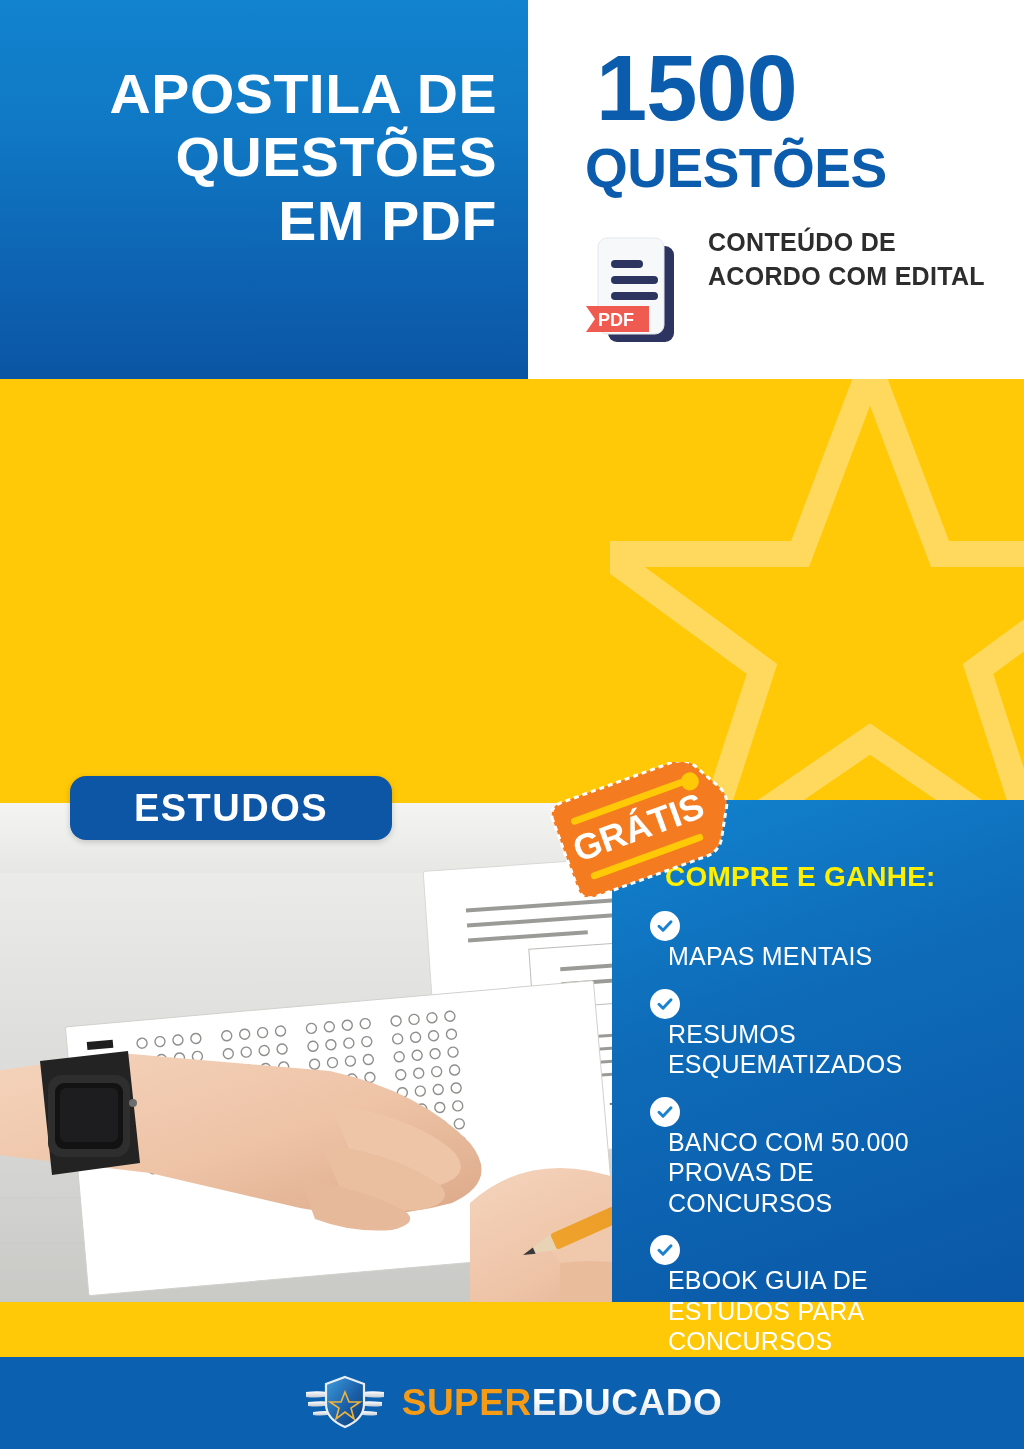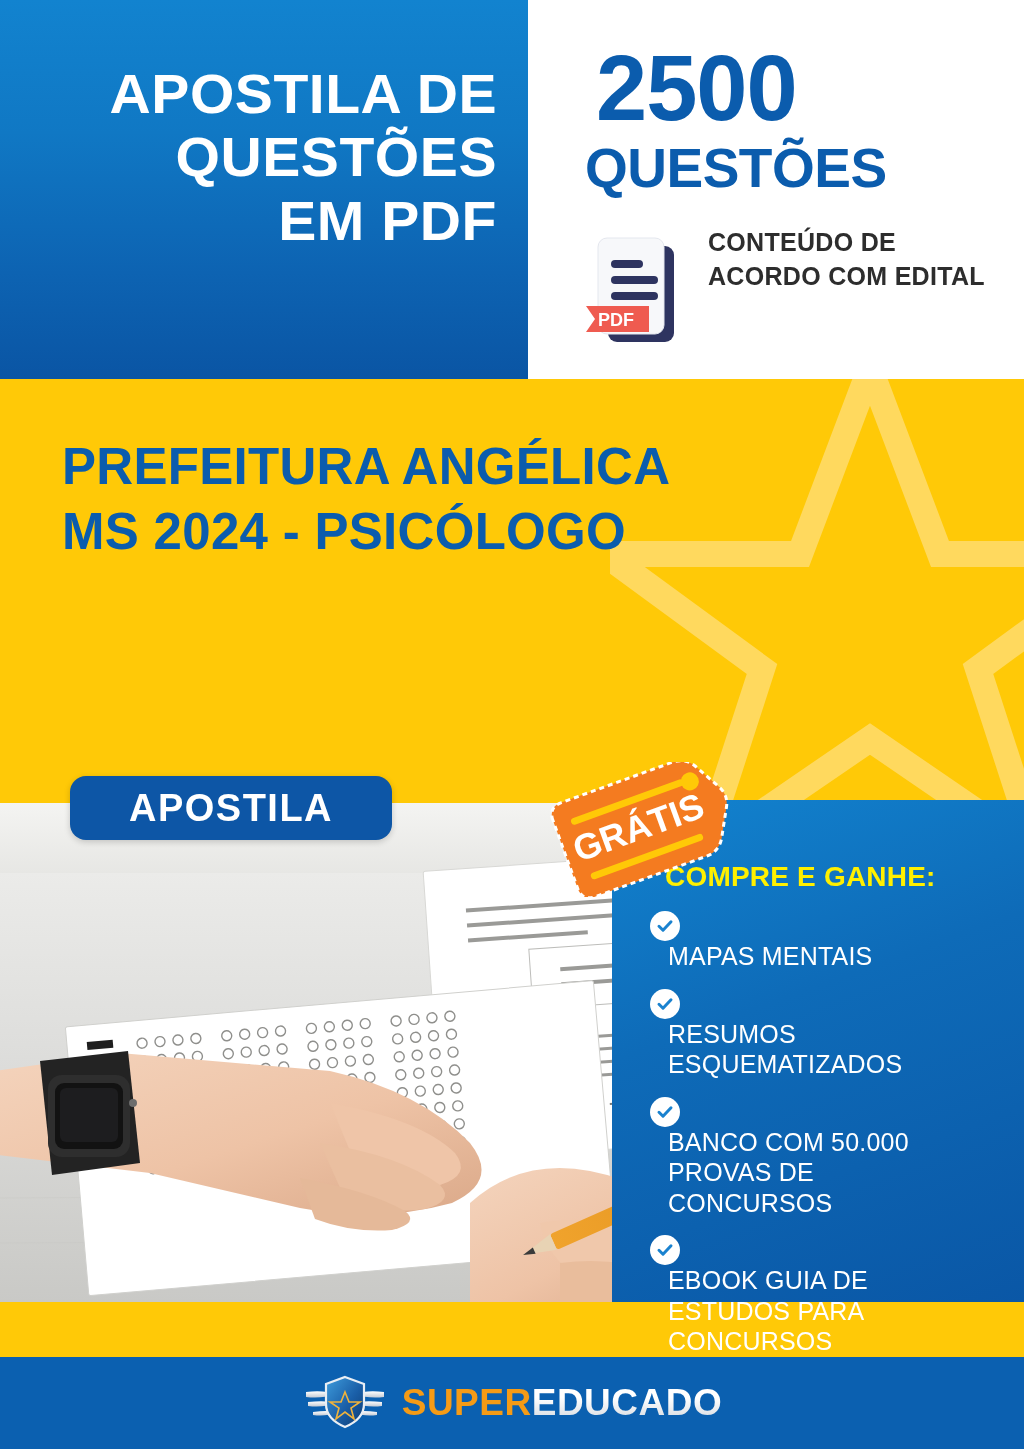--- a/index.html
+++ b/index.html
@@ -245,21 +245,21 @@
 
     <div class="top-blue">
       <div class="apostila-text">
         <span class="l1">APOSTILA DE</span>
         <span class="l2">QUESTÕES</span>
         <span class="l3">EM PDF</span>
       </div>
     </div>
 
     <div class="top-white">
-      <div class="count-number">2500</div>
+      <div class="count-number">1500</div>
       <div class="count-label">QUESTÕES</div>
 
       <div class="pdf-icon">
         <svg width="96" height="114" viewBox="0 0 96 114" xmlns="http://www.w3.org/2000/svg">
 
           <rect x="22" y="14" width="66" height="96" rx="9" fill="#2e3460"></rect>
 
           <rect x="12" y="6" width="66" height="96" rx="9" fill="#f7f8fa"></rect>
           <rect x="12" y="6" width="66" height="96" rx="9" fill="none" stroke="#e4e7ee" stroke-width="1"></rect>
 
@@ -276,24 +276,20 @@
     </div>
   </div>
 
   <div class="yellow-band">
     <div class="star-watermark">
       <svg width="520" height="520" viewBox="0 0 520 520" xmlns="http://www.w3.org/2000/svg">
         <polygon points="260,30 330,215 525,215 368,330 428,515 260,400 92,515 152,330 -5,215 190,215" fill="none" stroke="#ffd95e" stroke-width="26" stroke-linejoin="miter"></polygon>
       </svg>
     </div>
 
-    <div class="poster-title">
-      <span>PREFEITURA ANGÉLICA</span>
-      <span>MS 2024 - PSICÓLOGO</span>
-    </div>
   </div>
 
   <div class="photo-area">
     <svg class="photo-svg" width="1024" height="499" viewBox="0 0 1024 499" xmlns="http://www.w3.org/2000/svg">
       <defs>
         <linearGradient id="deskG" x1="0" y1="0" x2="0" y2="1">
           <stop offset="0%" stop-color="#ebebe9"></stop>
           <stop offset="40%" stop-color="#dededc"></stop>
           <stop offset="100%" stop-color="#c9c9c6"></stop>
         </linearGradient>
@@ -527,21 +523,21 @@
       <g transform="rotate(-24 640 400)">
         <rect x="545" y="392" width="330" height="17" rx="3" fill="url(#pencilG)"></rect>
         <polygon points="545,392 512,400 545,409" fill="#e8d3b4"></polygon>
         <polygon points="524,397 512,400 524,404" fill="#3a3a3a"></polygon>
         <rect x="858" y="390" width="20" height="21" fill="#b9b9b7"></rect>
         <rect x="874" y="390" width="26" height="21" rx="7" fill="#c94a4a"></rect>
       </g>
     </svg>
   </div>
 
-  <div class="concurso-btn">APOSTILA</div>
+  <div class="concurso-btn">ESTUDOS</div>
 
   <div class="benefits-panel">
     <div class="benefits-title">COMPRE E GANHE:</div>
     <div class="benefits-list">
 
       <div class="benefit-item">
         <span class="check-circle">
           <svg width="18" height="18" viewBox="0 0 18 18" xmlns="http://www.w3.org/2000/svg">
             <path d="M3 9.3 L7 13.2 L15 4.8" fill="none" stroke="#1a82cf" stroke-width="3" stroke-linecap="round" stroke-linejoin="round"></path>
           </svg>

